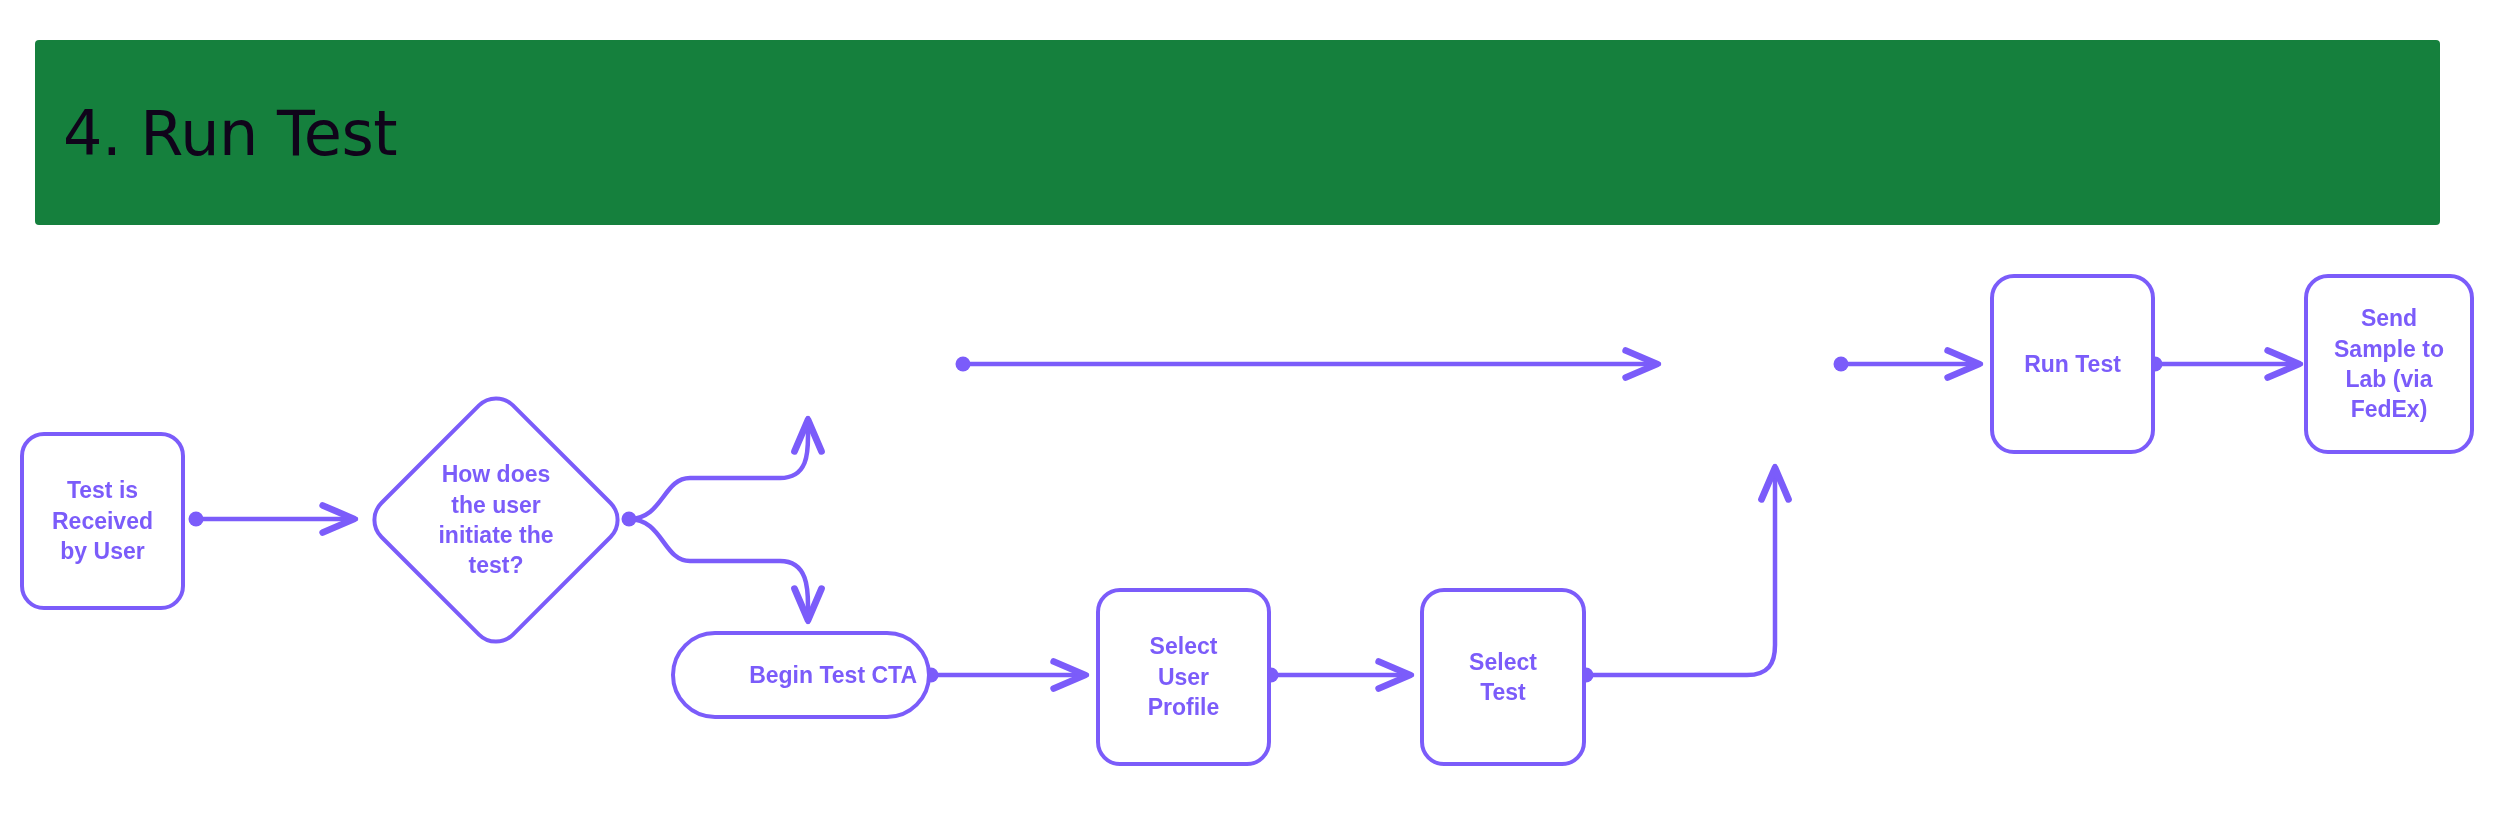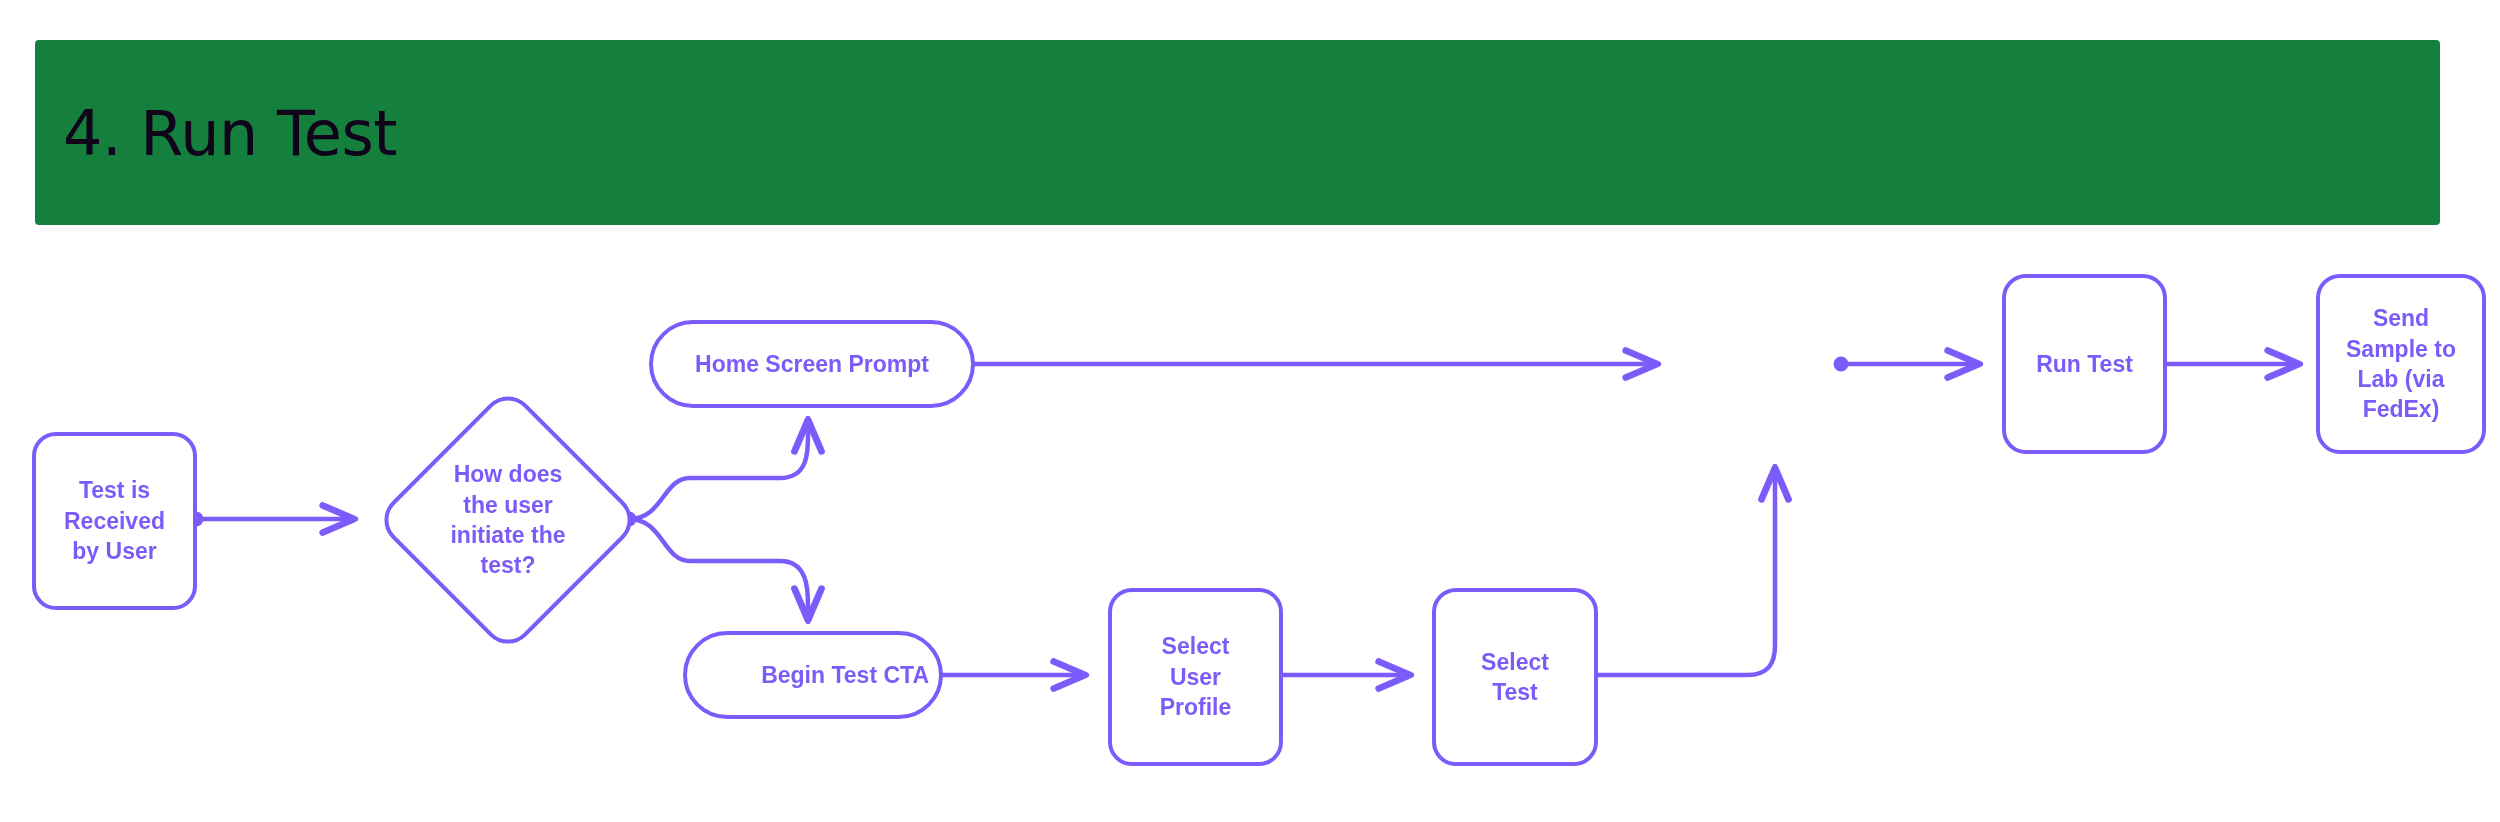--- a/index.html
+++ b/index.html
@@ -64,21 +64,20 @@
     align-items: center;
     justify-content: center;
     text-align: center;
     color: #7b5cfa;
     font-weight: bold;
     font-size: 23px;
     line-height: 1.32;
     font-family: "Liberation Sans", sans-serif;
     padding: 4px 10px;
     z-index: 3;
-    margin-left: 12px;
   }
   .node.rect   { border-radius: 24px; }
   .node.pill   { border-radius: 999px; }
   .node-label  { white-space: pre-line; pointer-events: none; }
 
   
   .node.diamond {
     border: none;
     background: transparent;
     padding: 0;
@@ -164,23 +163,20 @@
   </div>
 
   <div class="node diamond" style="left:362px; top:386px; width:268px; height:268px;">
     <div class="diamond-shape"></div>
     <span class="diamond-text">How does
 the user
 initiate the
 test?</span>
   </div>
 
-  <div class="node pill" style="left:637px; top:320px; width:326px; height:88px;">
-    <span class="node-label">Home Screen Prompt</span>
-  </div>
 
   <div class="node pill" style="left:671px; top:631px; width:260px; height:88px;justify-content:flex-end;">
     <span class="node-label">Begin Test CTA</span>
   </div>
 
   <div class="node rect" style="left:1096px; top:588px; width:175px; height:178px;">
     <span class="node-label">Select
 User
 Profile</span>
   </div>

